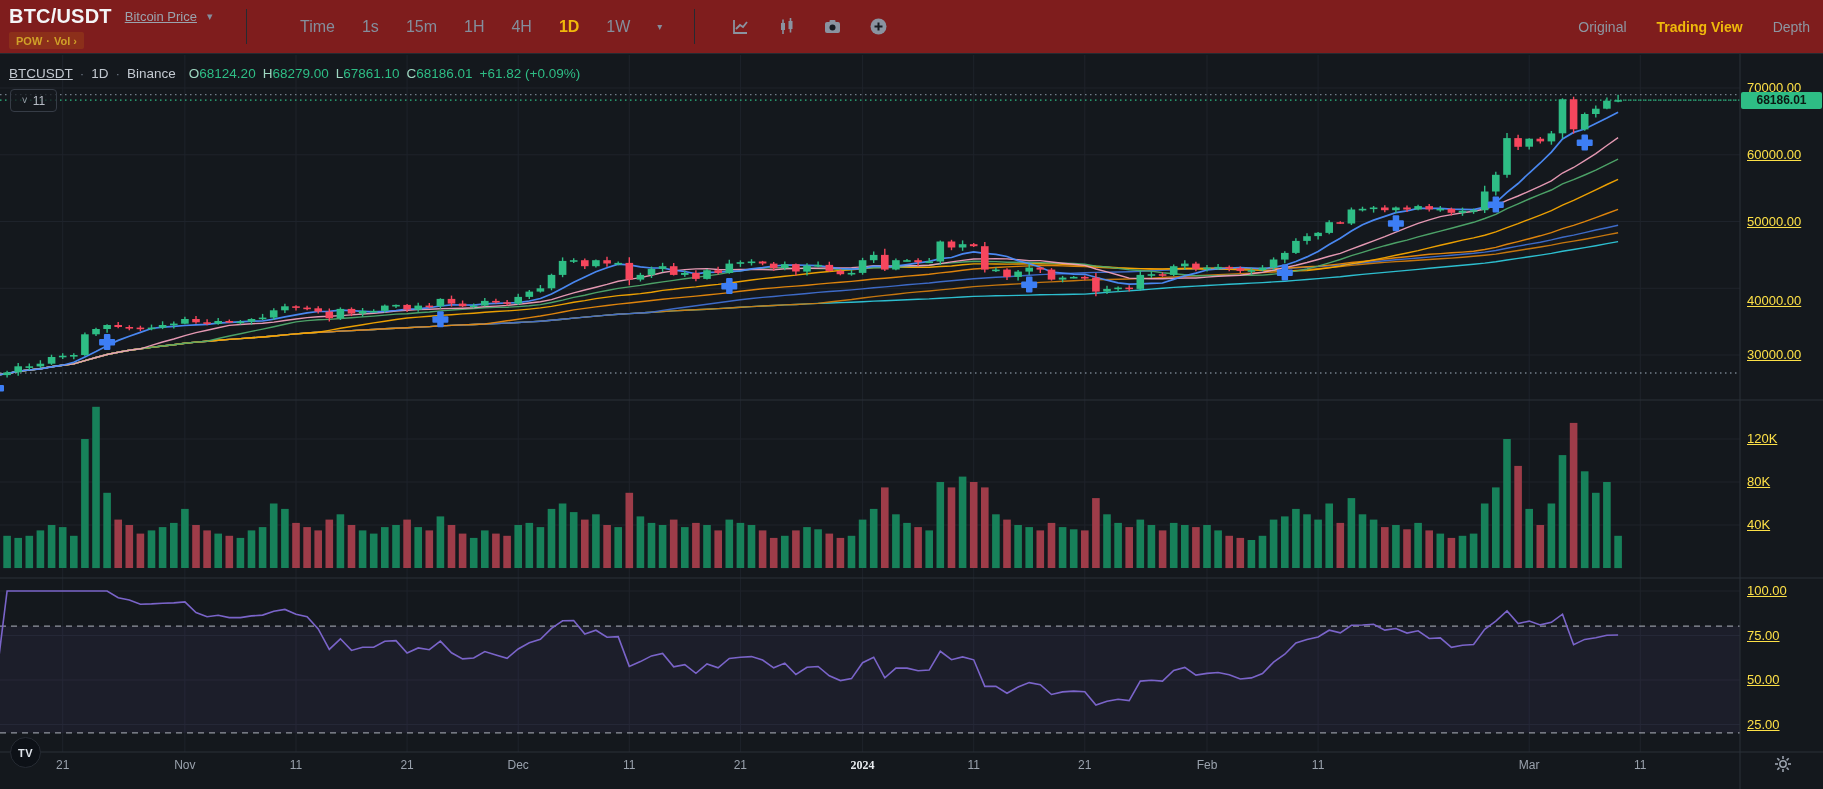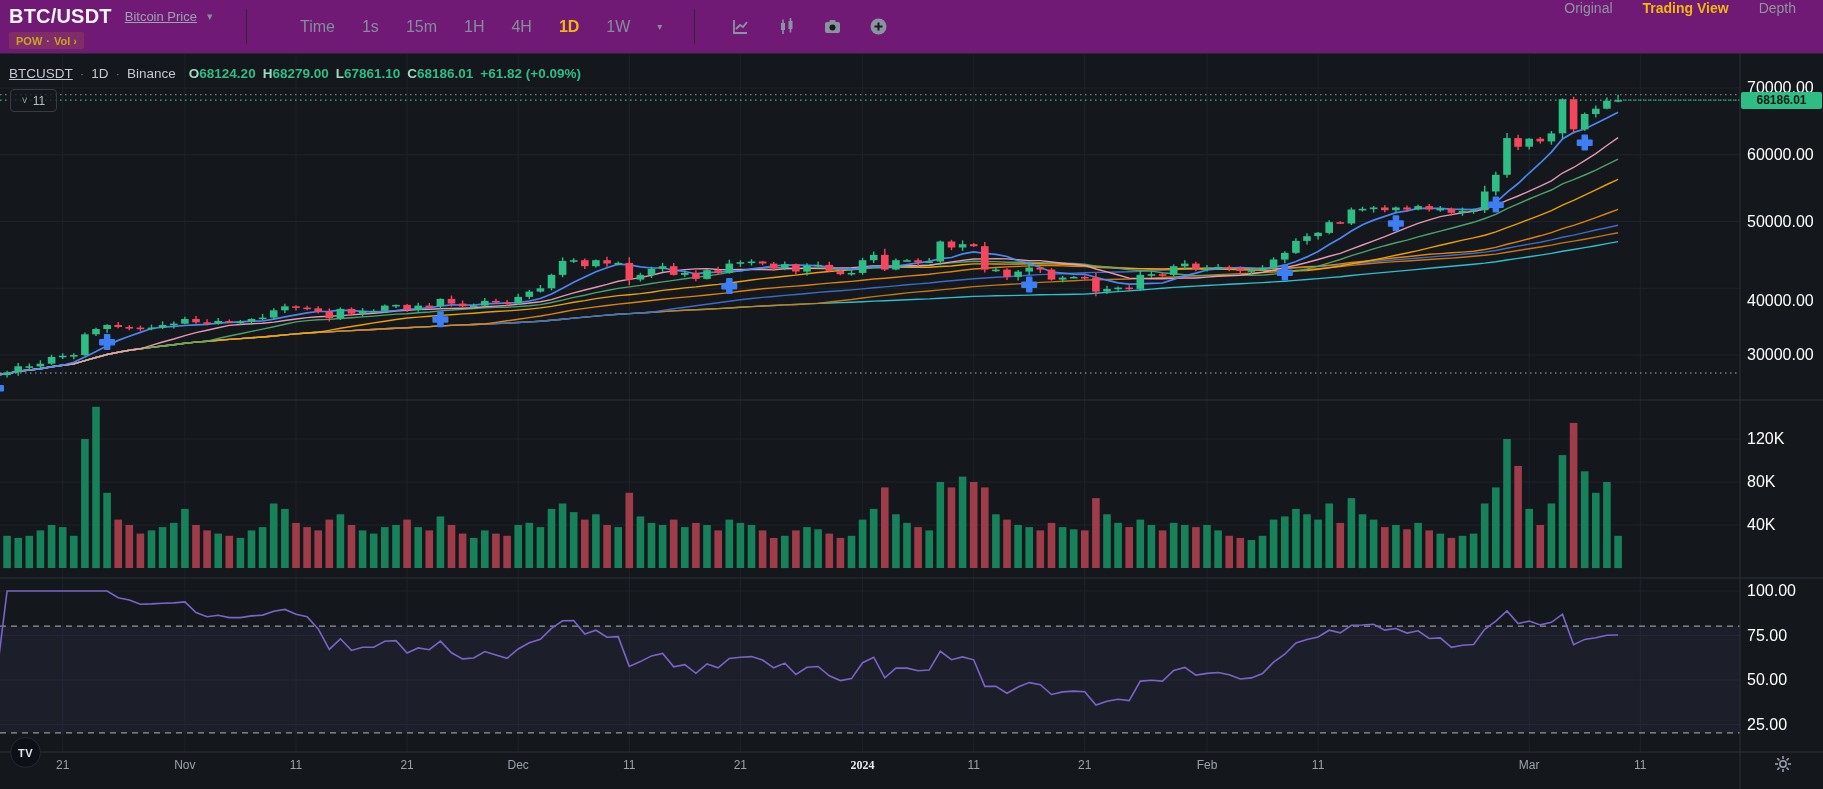--- a/index.html
+++ b/index.html
@@ -4,56 +4,56 @@
 <style>
   * { margin:0; padding:0; box-sizing:border-box; }
   html,body { width:1823px; height:789px; overflow:hidden; }
   body {
     background:#14181d;
     font-family:"Liberation Sans","DejaVu Sans",sans-serif;
     color:#eaecef; position:relative;
     -webkit-font-smoothing:antialiased;
   }
   
-  .topbar{position:absolute;left:0;top:0;width:1823px;height:54px;background:#701a75;
+  .topbar{position:absolute;left:0;top:0;width:1823px;height:54px;background:#7f1d1d;
           border-bottom:1px solid #262a31;display:flex;align-items:stretch;z-index:5;}
   .symbol-block{width:246px;padding:5px 0 0 9px;display:flex;flex-direction:column;}
   .symbol-row{display:flex;align-items:center;}
   .symbol-title{font-size:20px;font-weight:bold;color:#f4f5f7;letter-spacing:.2px;}
   .symbol-link{font-size:13px;color:#9aa3ad;text-decoration:underline;margin-left:13px;cursor:pointer;}
   .caret{color:#848e9c;font-size:11px;margin-left:10px;}
   .tag-pill{margin-top:4px;align-self:flex-start;display:flex;align-items:center;gap:4px;
             background:rgba(240,185,11,.12);border-radius:2px;padding:1px 7px;height:17px;}
   .tag-pill span{font-size:11px;font-weight:bold;color:#d0a128;}
   .tag-dot{color:#8a6f1d;font-size:9px;}
   .vdiv{width:1px;background:#262a31;margin:9px 0;}
   .intervals{display:flex;align-items:center;gap:27px;padding-left:53px;}
   .interval{font-size:16px;color:#848e9c;cursor:pointer;}
   .interval.active{color:#f0b90b;font-weight:bold;}
   .interval.caret-btn{font-size:10px;}
   .icon-row{display:flex;align-items:center;gap:27px;padding-left:36px;}
   .tool-icon{width:19px;height:19px;cursor:pointer;display:block;}
-  .view-tabs{margin-left:auto;display:flex;gap:30px;padding-right:27px;}
+  .view-tabs{margin-left:auto;display:flex;align-items:center;gap:30px;padding-right:13px;}
   .view-tab{font-size:14px;color:#8d96a1;cursor:pointer;}
   .view-tab.active{color:#f0b90b;font-weight:bold;}
   
   .legend{position:absolute;left:9px;top:66px;z-index:4;display:flex;align-items:center;gap:7px;
           font-size:13.5px;white-space:nowrap;}
   .lg-sym{color:#c3c9d1;text-decoration:underline;}
   .lg-sep{color:#6b7480;}
   .lg-gray{color:#c3c9d1;}
-  .lg-item{color:#2ebd85;font-weight:bold;}
+  .lg-item{color:#2ebd85;}
   .lg-letter{color:#9fd9c2;}
   .indicator-btn{position:absolute;left:10px;top:89px;z-index:4;width:47px;height:23px;
                  border:1px solid #363c46;border-radius:4px;background:rgba(20,24,29,.75);
                  display:flex;align-items:center;justify-content:center;gap:5px;
                  font-size:12px;color:#b7bdc6;cursor:pointer;}
   .indicator-btn .chev{font-size:10px;color:#9aa3ad;}
   
-  .axis-label{position:absolute;left:1747px;font-size:16px;color:#ffffff;line-height:14px;z-index:3;}
+  .axis-label{position:absolute;left:1747px;font-size:13px;color:#fde047;line-height:14px;z-index:3;text-decoration:underline;}
   .time-label{position:absolute;top:758px;transform:translateX(-50%);font-size:12px;color:#9aa2ad;z-index:3;}
   .time-label.emph{color:#e6e9ed;font-weight:bold;}
   .price-badge{position:absolute;left:1741px;top:92px;width:81px;height:17px;background:#2ebd85;
                border-radius:2px;color:#0c1a13;font-size:12px;font-weight:bold;
                display:flex;align-items:center;justify-content:center;z-index:4;}
   
   .tv-logo{position:absolute;left:10px;top:737px;width:31px;height:31px;border-radius:50%;
            background:#0d1117;border:1px solid #262b33;color:#dfe4ea;font-size:11px;font-weight:bold;
            display:flex;align-items:center;justify-content:center;z-index:4;cursor:pointer;letter-spacing:.5px;}
   .gear{position:absolute;left:1772px;top:753px;width:22px;height:22px;z-index:4;cursor:pointer;}

